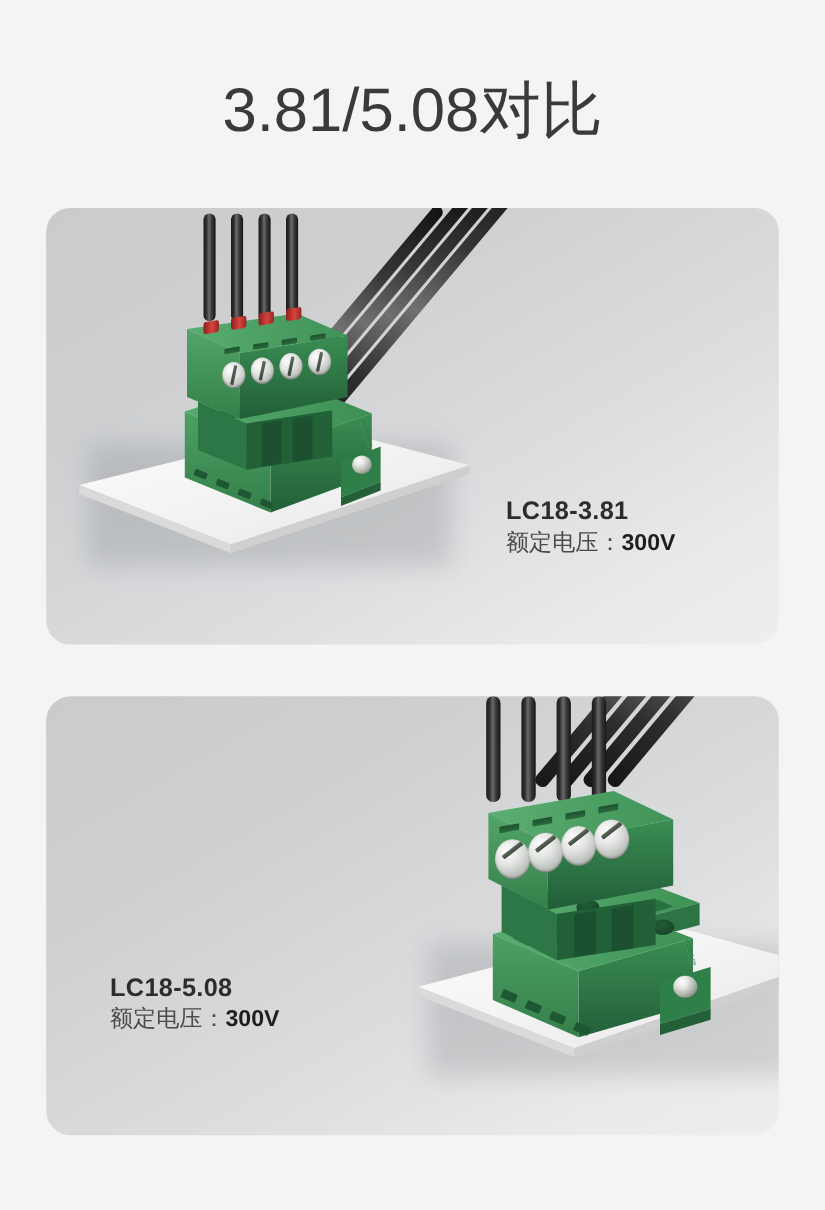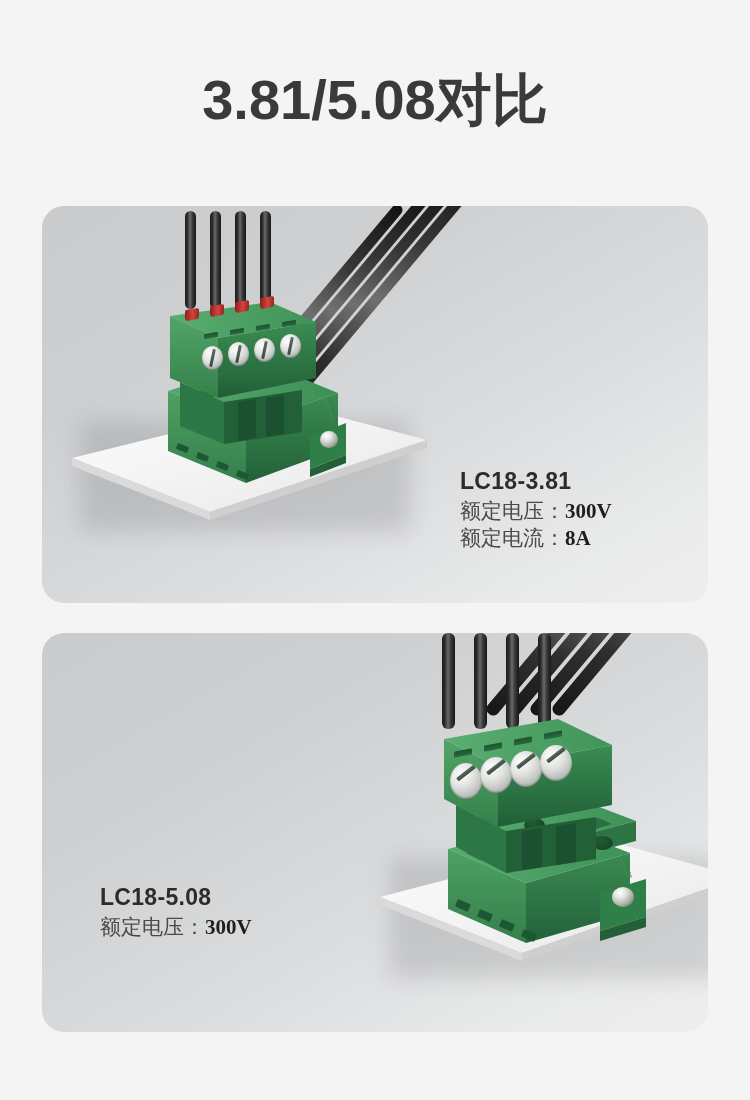--- a/index.html
+++ b/index.html
@@ -16,37 +16,37 @@
   }
 
   
   .page-title {
     position: absolute;
     top: 72px;
     left: 0;
     width: 750px;
     text-align: center;
     font-size: 56px;
-    font-weight: bold;
+    font-weight: normal;
     color: #3a3a3a;
     letter-spacing: 0px;
     line-height: 1;
     white-space: nowrap;
   }
 
   
   .card {
     position: absolute;
     left: 42px;
     width: 666px;
     border-radius: 22px;
     overflow: hidden;
     background: linear-gradient(150deg, #c9cbcd 0%, #cdcfd1 28%, #dcdddf 62%, #e9eaea 85%, #eeeeee 100%);
   }
-  #card-1 { top: 206px; height: 397px; }
+  #card-1 { top: 189px; height: 397px; }
   #card-2 { top: 633px; height: 399px; }
 
   .card-scene {
     position: absolute;
     inset: 0;
     overflow: hidden;
   }
 
   
   .spec {
@@ -63,21 +63,20 @@
     margin-bottom: 4px;
   }
   .spec .row {
     font-size: 21px;
     color: #4a4a4a;
     margin-top: 2px;
   }
   .spec .row .val {
     font-weight: bold;
     color: #1e1e1e;
-    font-family: Liberation Serif, serif;
   }
   #spec-1 { left: 460px; top: 455px; }
   #spec-2 { left: 100px; top: 884px; }
 
   
   .plate {
     position: absolute;
     z-index: 5;
   }
   .plate-shadow {
@@ -283,23 +282,20 @@
       <div class="slotmark" style="left:96px; top:39px; width:14px; height:5px; transform: skewY(-9deg);"></div>
       <div class="slotmark" style="left:122px; top:35px; width:14px; height:5px; transform: skewY(-9deg);"></div>
     </div>
   </div>
 
   <div class="spec" id="spec-1" style="left:418px; top:262px;">
     <div class="model">LC18-3.81</div>
     <div class="row">
       <span>额定电压：</span><span class="val">300V</span>
     </div>
-    <div class="row">
-      <span>额定电流：</span><span class="val">8A</span>
-    </div>
   </div>
 </div>
 
 <div class="card" id="card-2">
   <div class="card-scene">
 
     <div class="wire-diag" style="left:452px; top:85px; width:13px; height:300px; transform: rotate(-140deg);"></div>
     <div class="wire-diag" style="left:474px; top:85px; width:13px; height:315px; transform: rotate(-140deg);"></div>
     <div class="wire-diag" style="left:496px; top:85px; width:13px; height:330px; transform: rotate(-140deg);"></div>
     <div class="wire-diag" style="left:518px; top:85px; width:13px; height:345px; transform: rotate(-140deg);"></div>

